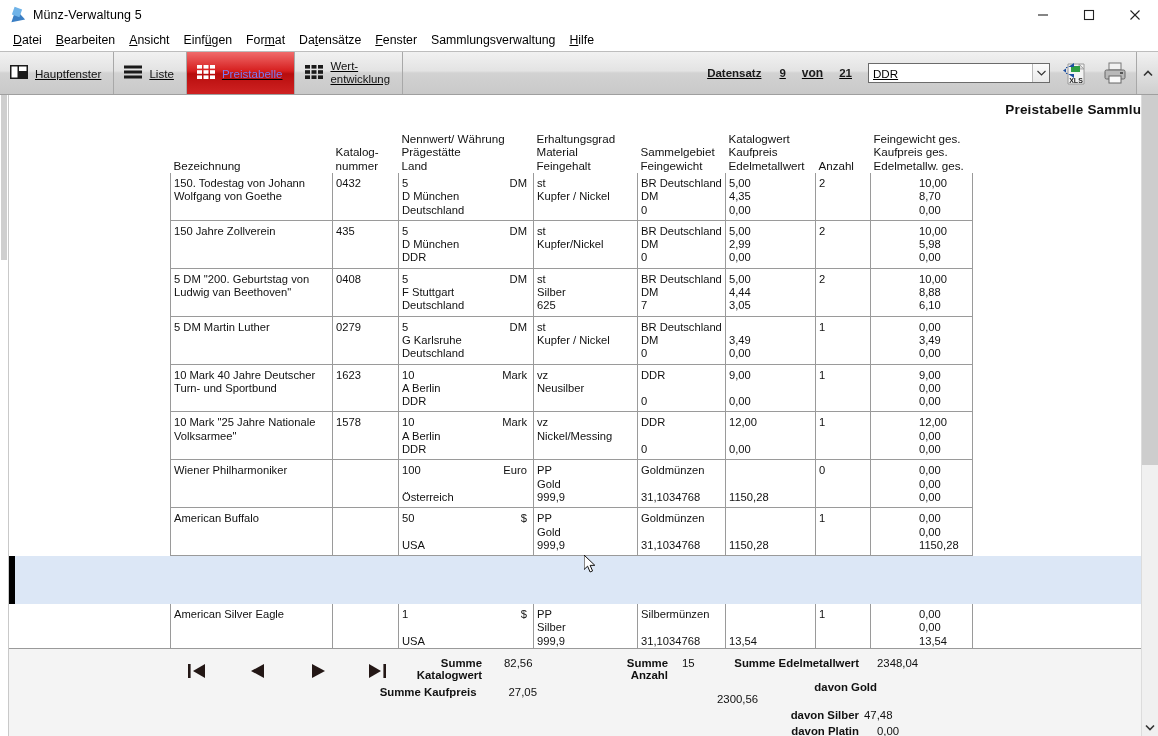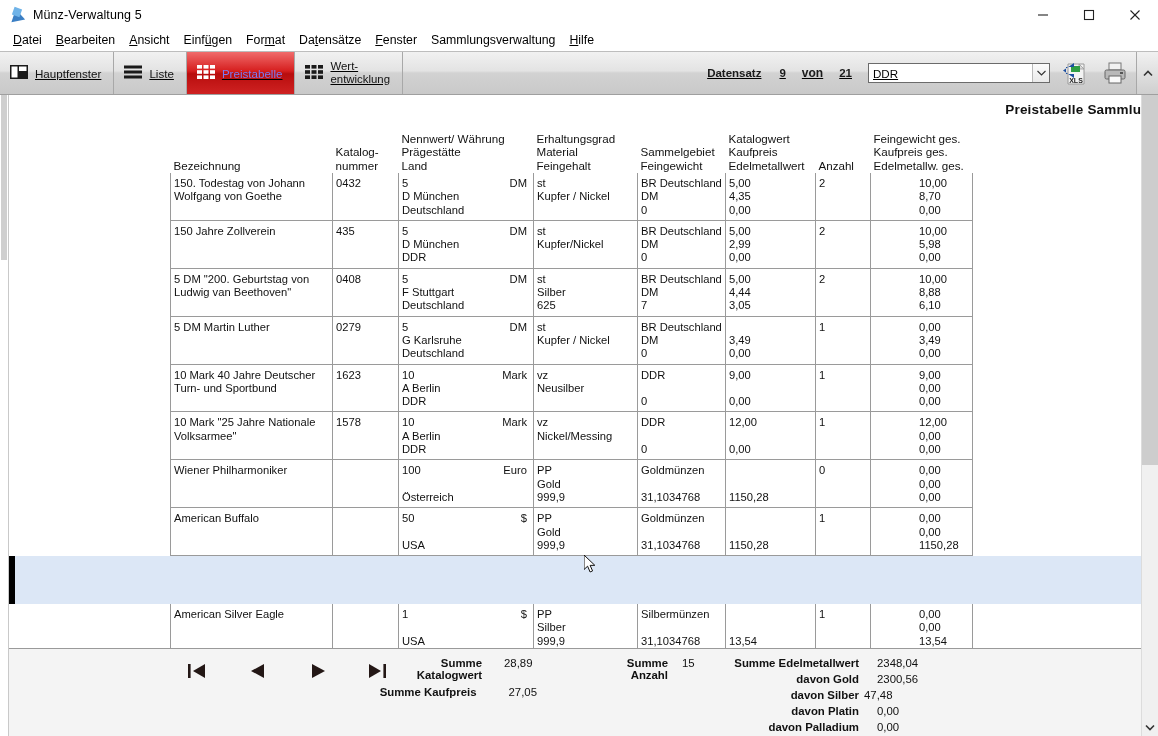--- a/index.html
+++ b/index.html
@@ -968,41 +968,41 @@
             <svg width="22" height="18" viewBox="0 0 22 18">
                 <polygon points="2,2 2,16 14,9" fill="#231715"></polygon>
                 <rect x="16.4" y="2" width="2.6" height="14" fill="#231715"></rect>
               </svg>
           </span>
         </div>
 
         <div class="sum-block" style="left:368px; top:8px; width:160px;">
           <div class="sum-row" style="justify-content:flex-start;">
             <span class="sum-lbl" style="width:105px;">Summe Katalogwert</span>
-            <span class="sum-val" style="margin-left:22px;">28,89</span>
+            <span class="sum-val" style="margin-left:22px;">82,56</span>
           </div>
           <div class="sum-row" style="justify-content:flex-start; margin-top:5px;">
             <span class="sum-lbl" style="width:105px;">Summe Kaufpreis</span>
             <span class="sum-val" style="margin-left:32px;">27,05</span>
           </div>
         </div>
 
         <div class="sum-block" style="left:581px; top:8px;">
           <div class="sum-row">
             <span class="sum-lbl" style="width:78px;">Summe Anzahl</span>
             <span class="sum-val" style="margin-left:14px;">15</span>
           </div>
         </div>
 
         <div class="sum-block" style="left:690px; top:8px;">
           <div class="sum-row">
             <span class="sum-lbl" style="width:160px;">Summe Edelmetallwert</span>
             <span class="sum-val" style="margin-left:18px;">2348,04</span>
           </div>
-          <div class="sum-row" style="margin-top:4px;">
+          <div class="sum-row" style="margin-top:12px;flex-direction:column;">
             <span class="sum-lbl" style="width:160px;">davon Gold</span>
             <span class="sum-val" style="margin-left:18px;">2300,56</span>
           </div>
           <div class="sum-row" style="margin-top:4px;">
             <span class="sum-lbl" style="width:160px;">davon Silber</span>
             <span class="sum-val" style="margin-left:5px;">47,48</span>
           </div>
           <div class="sum-row" style="margin-top:4px;">
             <span class="sum-lbl" style="width:160px;">davon Platin</span>
             <span class="sum-val" style="margin-left:18px;">0,00</span>

